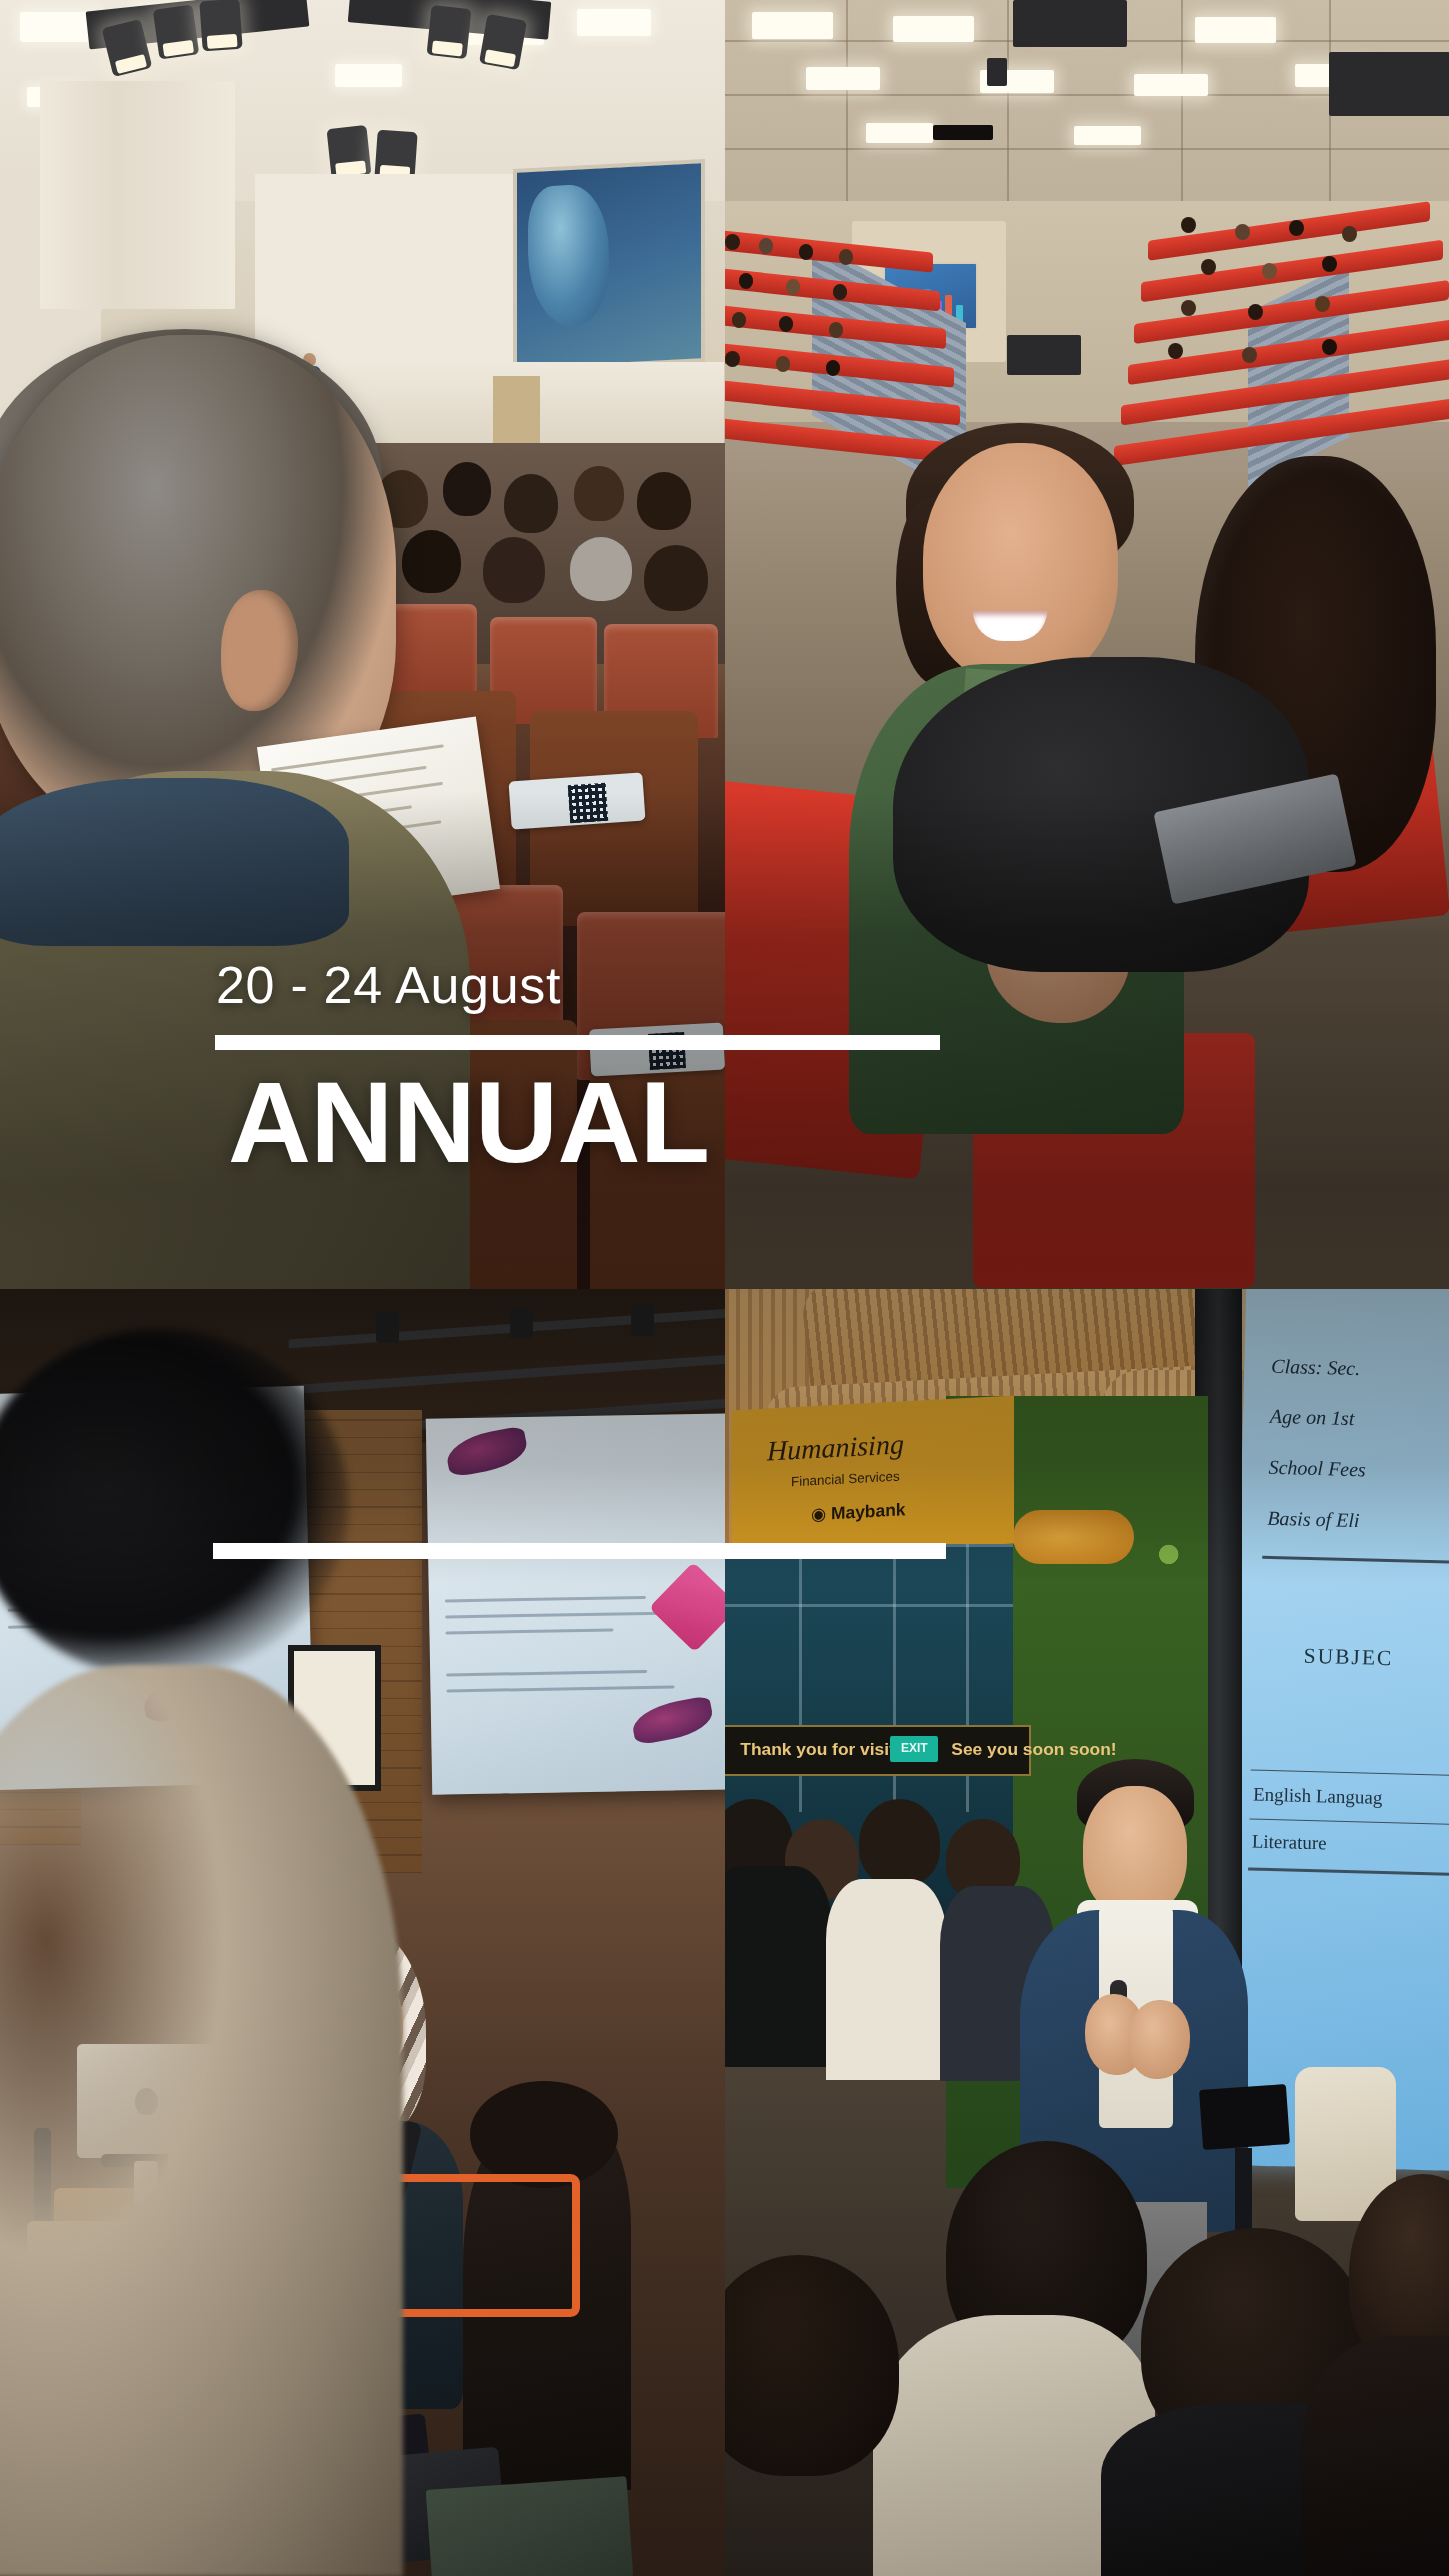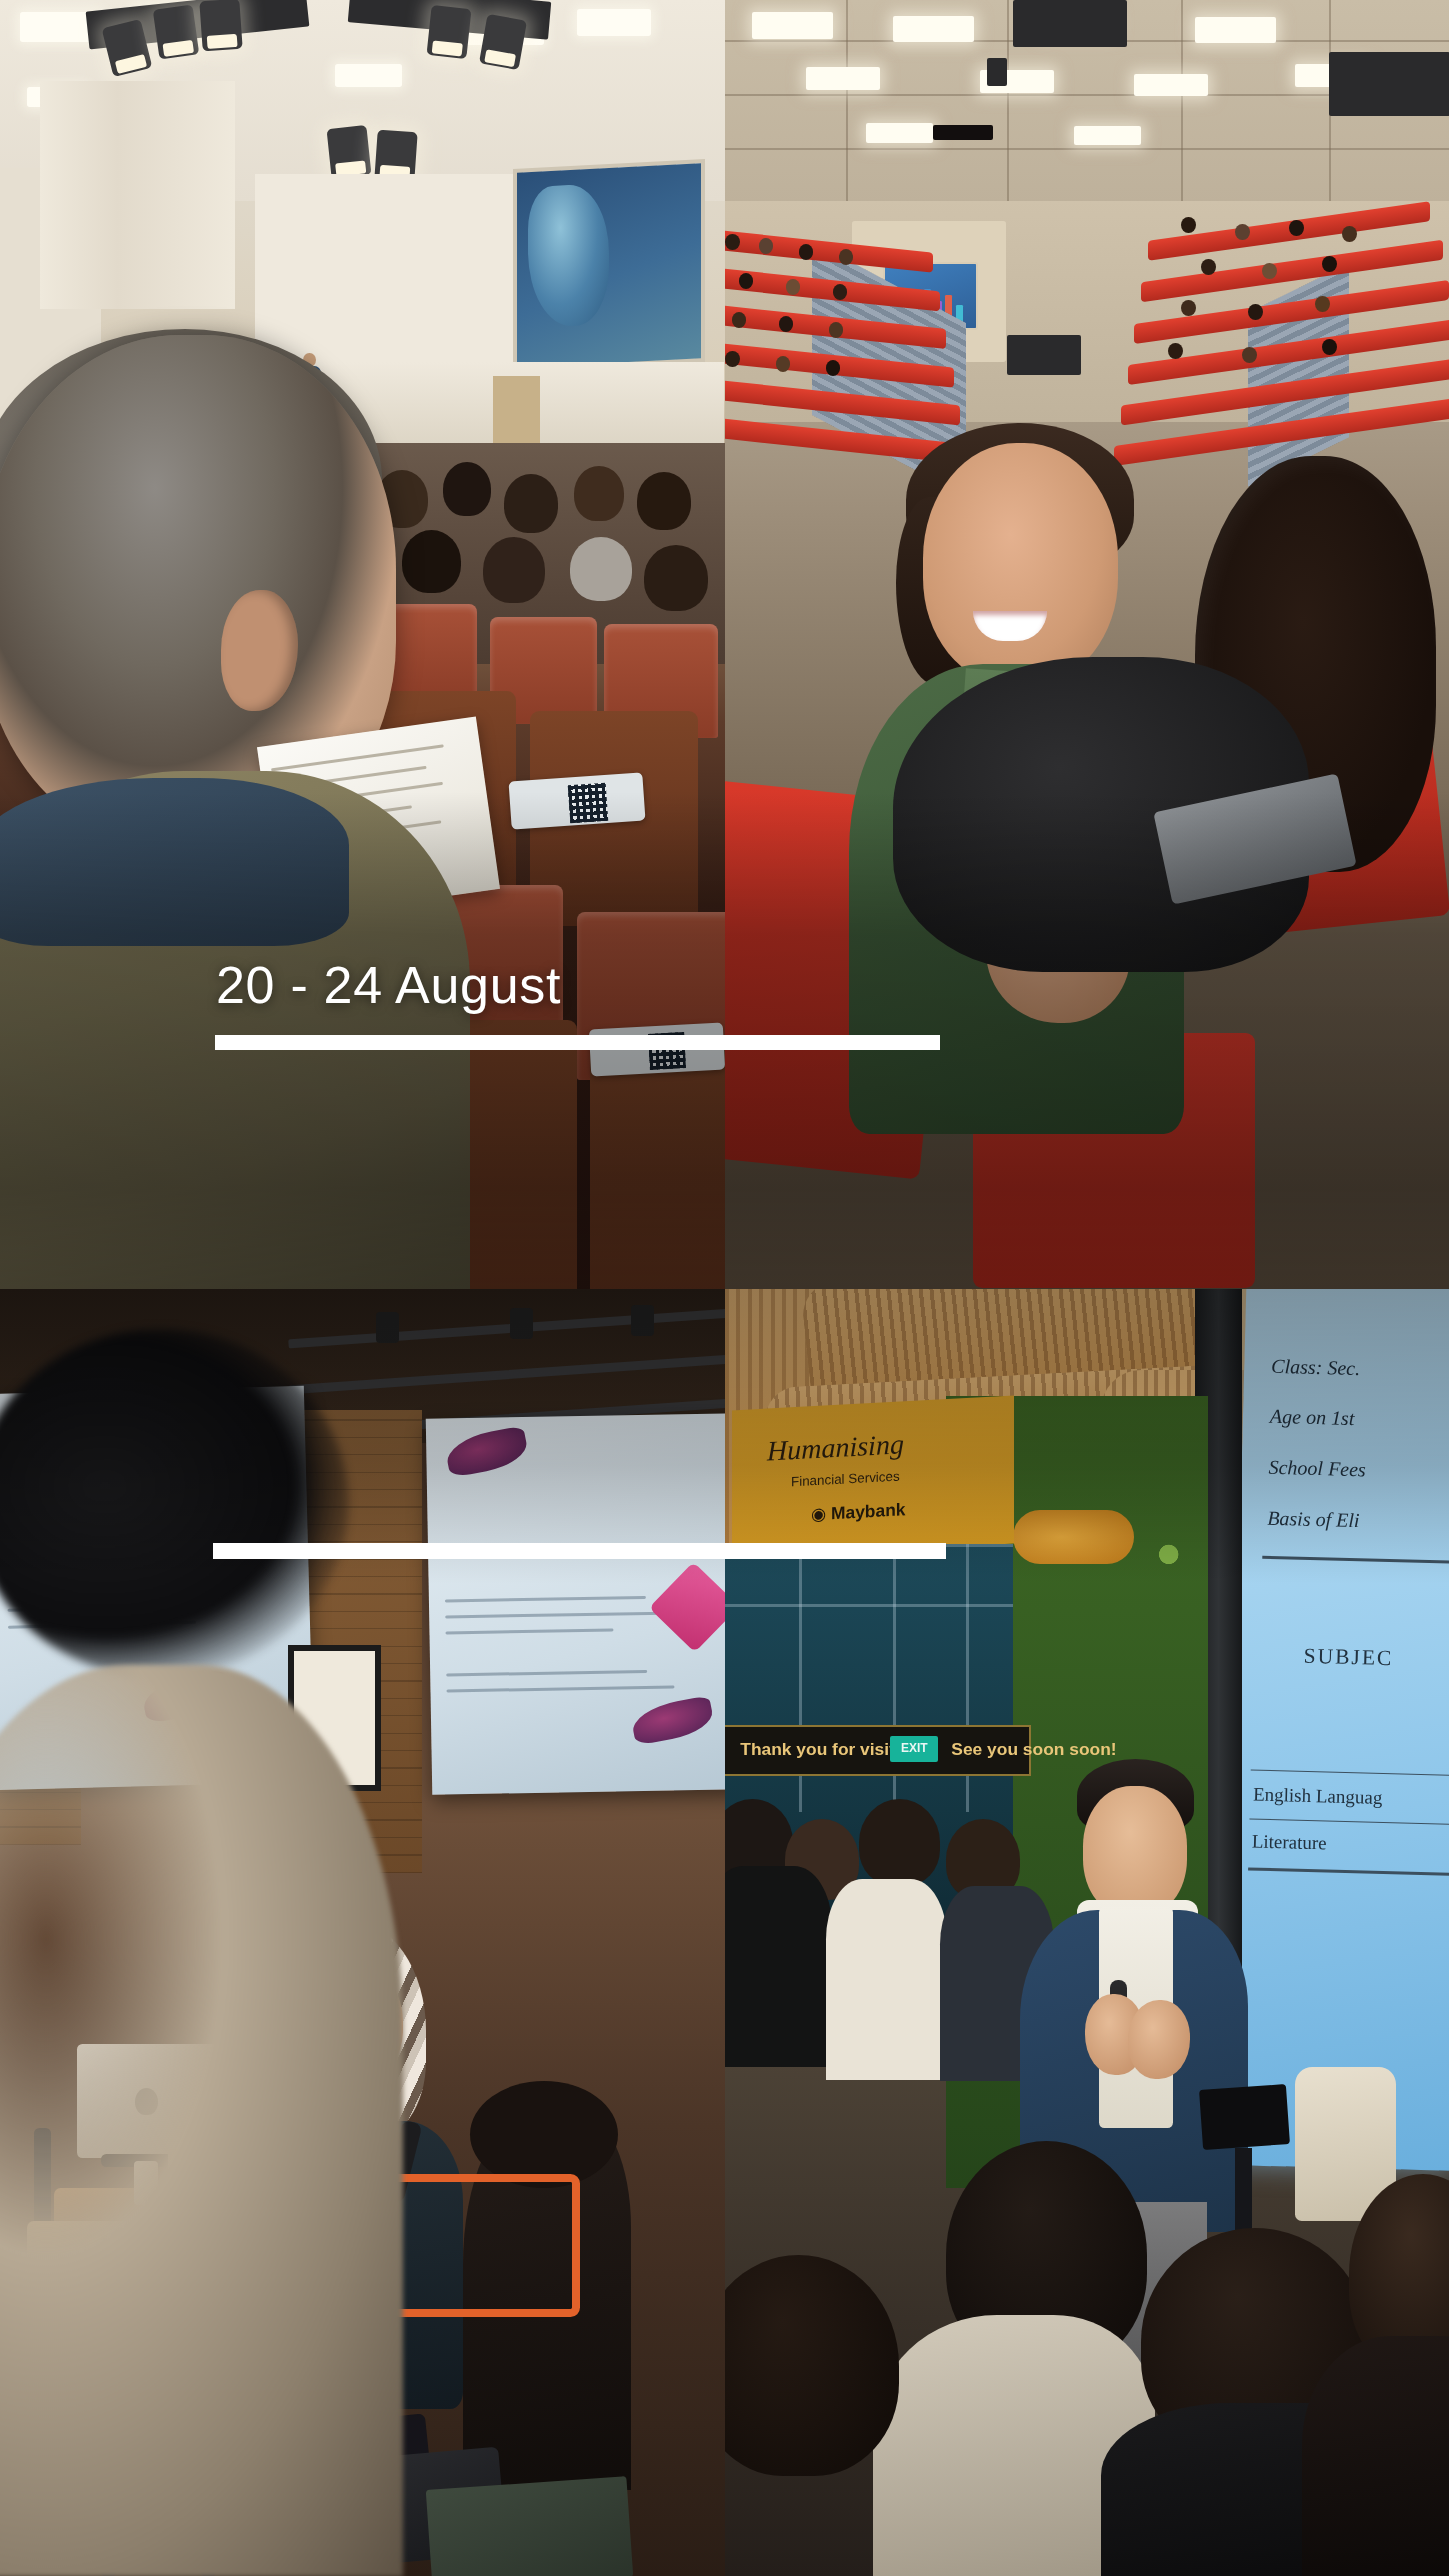--- a/index.html
+++ b/index.html
@@ -538,20 +538,21 @@
 
   <div class="centerscrim"></div>
 
   <div class="overlay">
 
     <div class="ov-date">20 - 24 August</div>
 
     <div class="ov-rule ov-rule-top"></div>
 
     <div class="ov-title">
+      <div>ANNUAL</div>
     </div>
 
 
     <div class="ov-rule ov-rule-bottom"></div>
 
   </div>
 
 </div>
 
 

